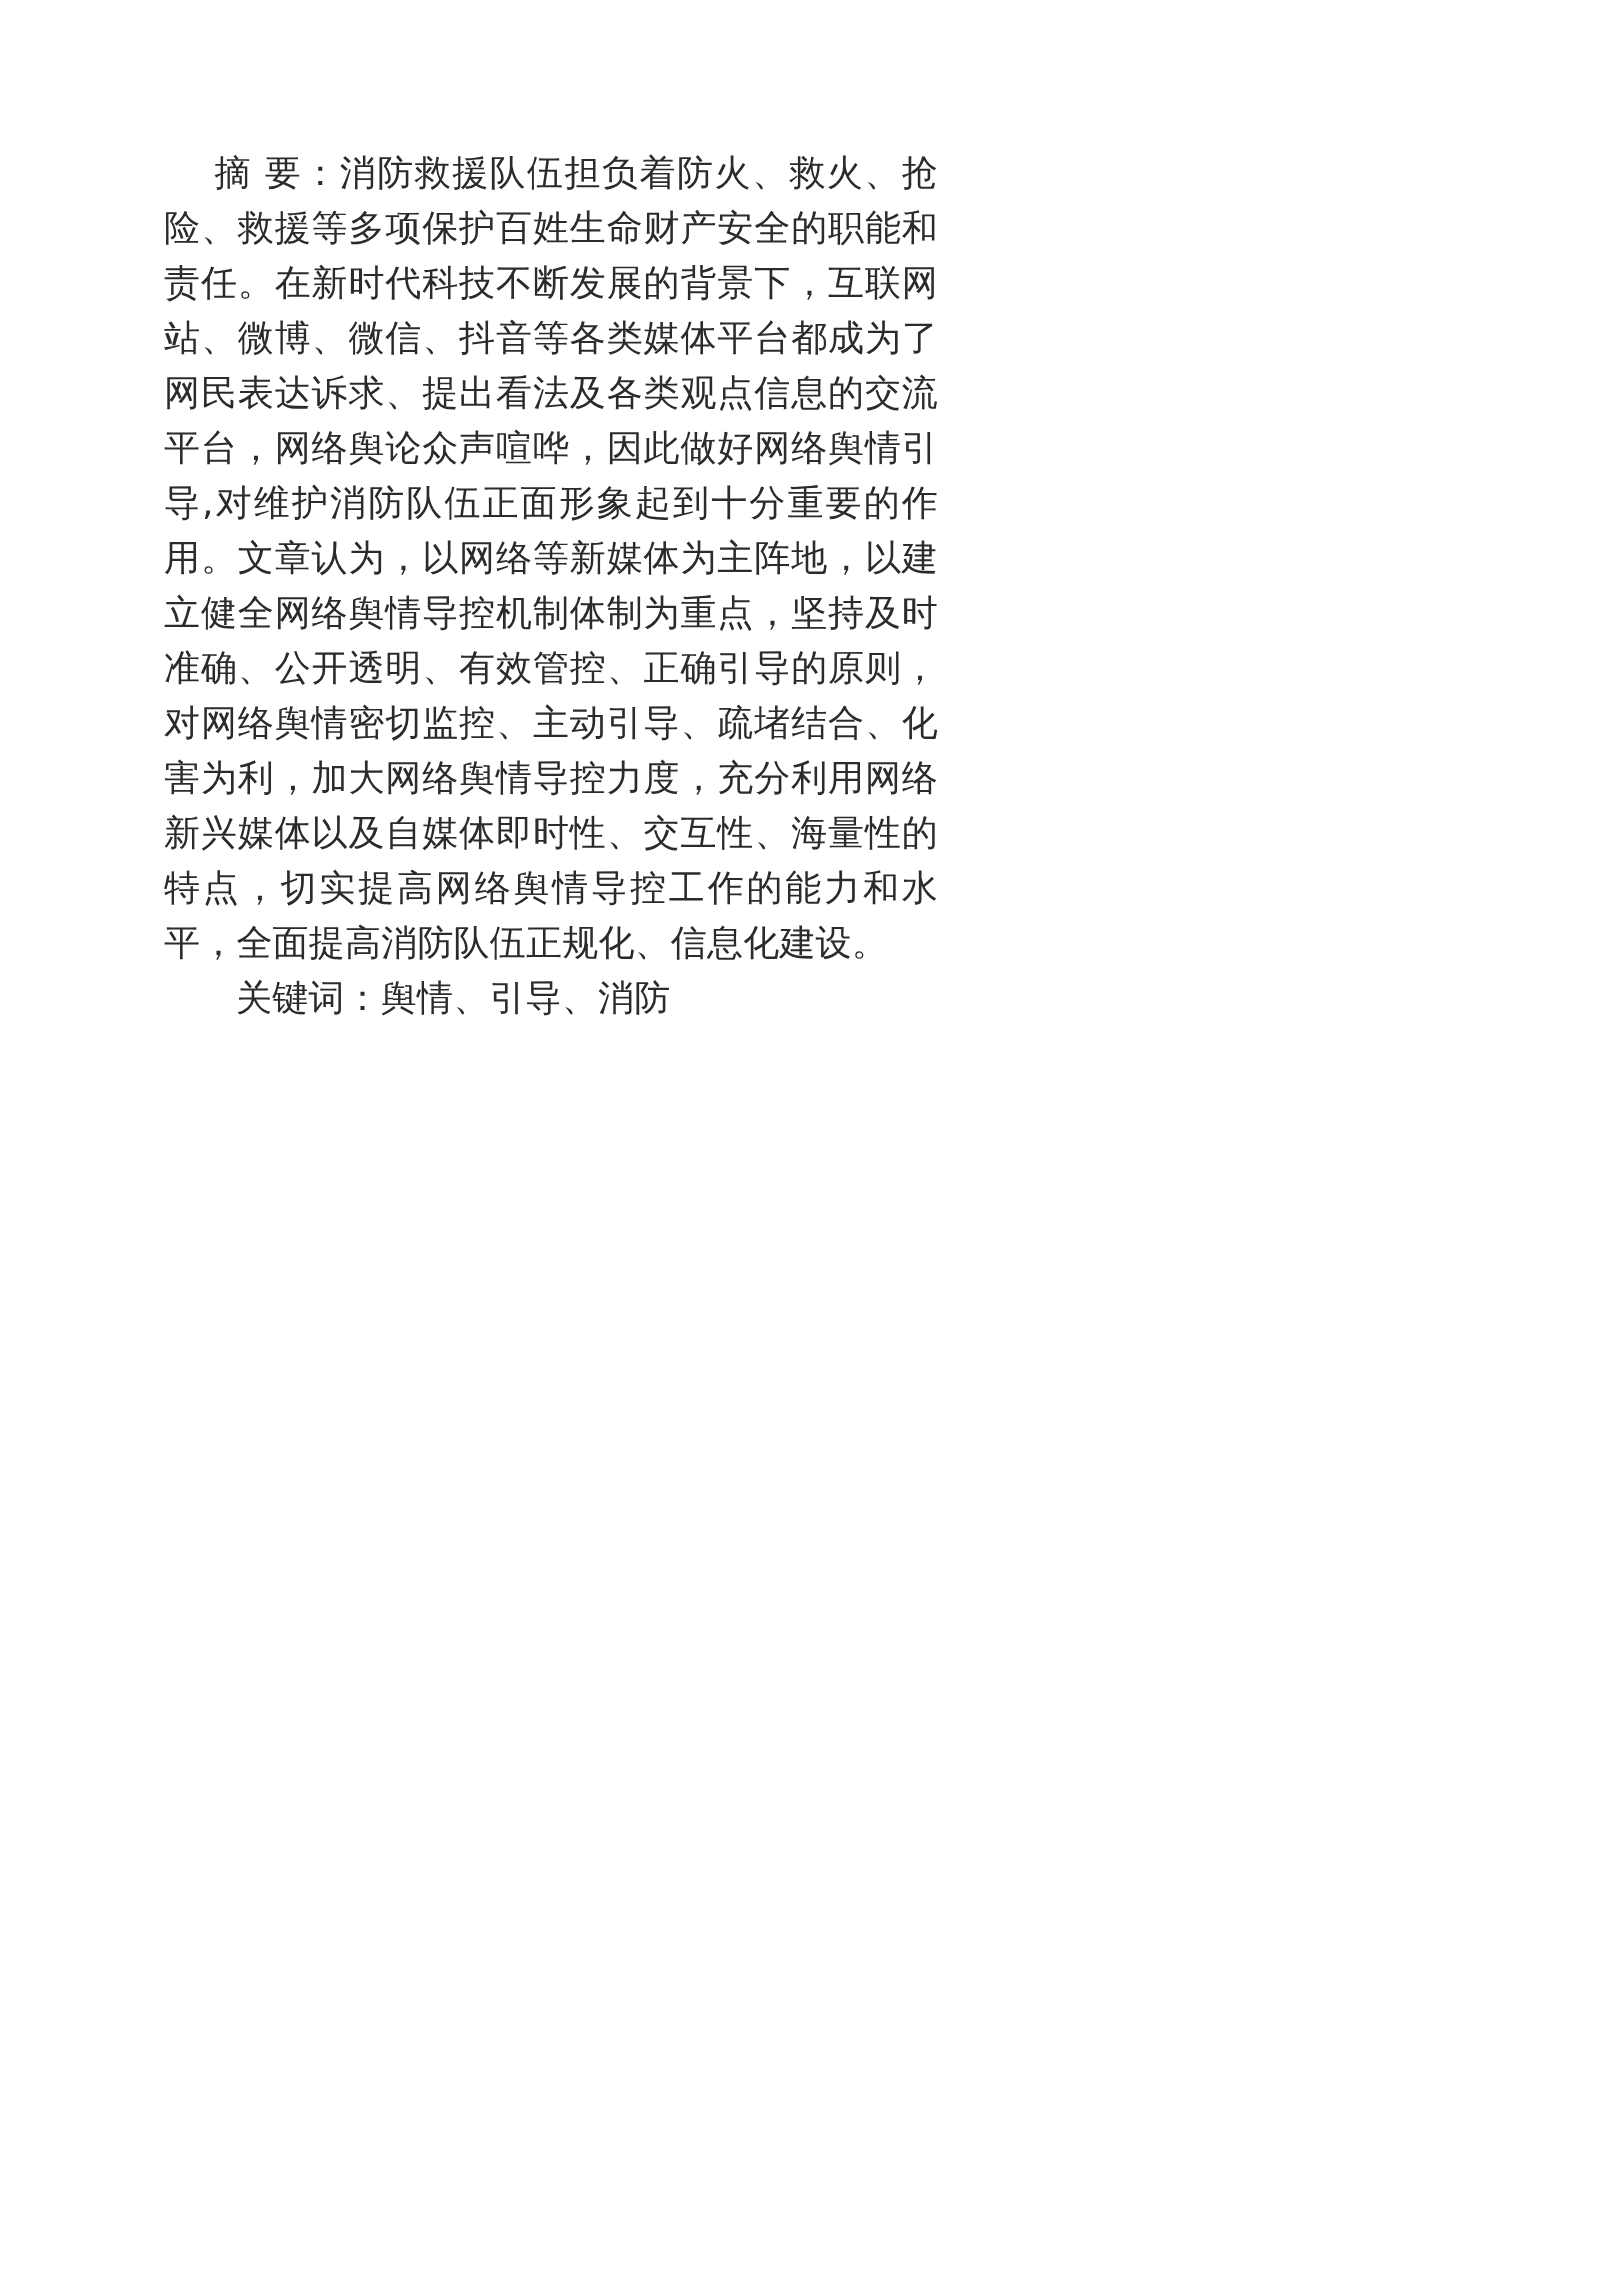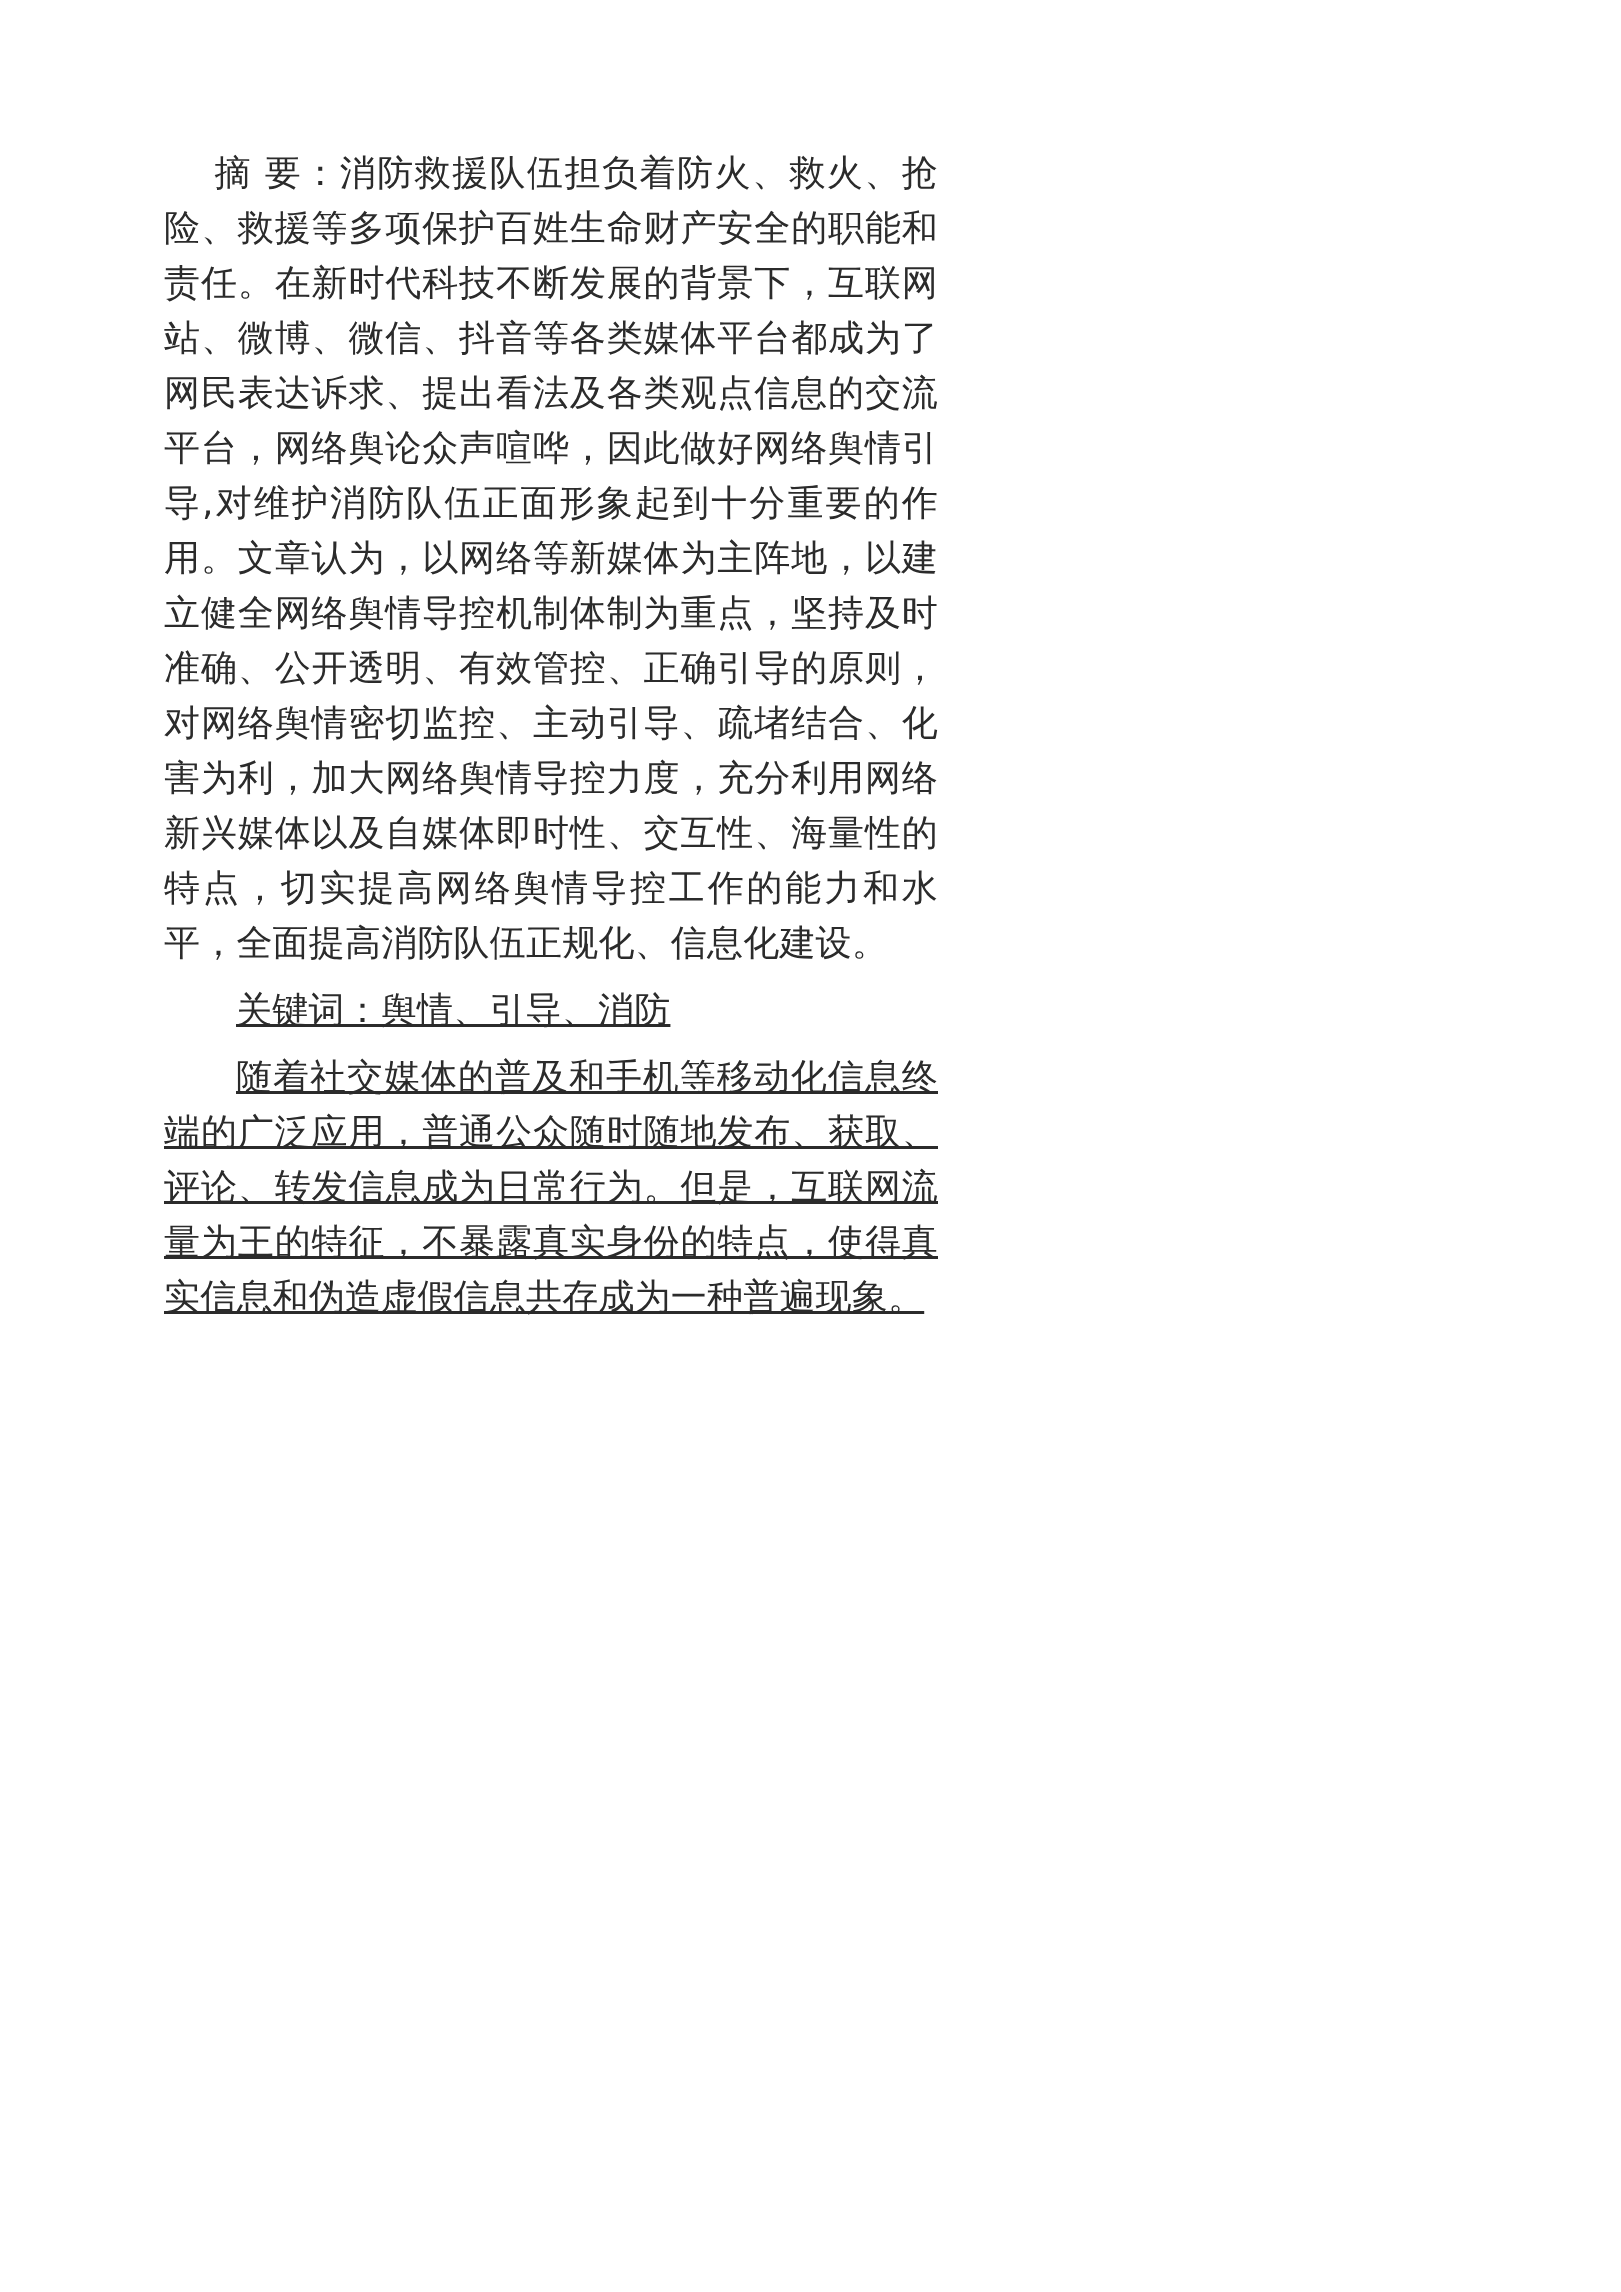--- a/index.html
+++ b/index.html
@@ -36,32 +36,30 @@
     font-weight: 400;
     -webkit-font-smoothing: antialiased;
   }
   .para.indent2 {
     text-indent: 2em;
   }
   .para.indent1 {
     text-indent: 1.4em;
   }
   .para + .para {
-    margin-top: 12px;
-    text-decoration: underline;
+    margin-top: 0;
   }
 </style>
 </head>
 <body>
 
 <div class="page">
   <div class="content">
 
     <p class="para indent1">摘 要：消防救援队伍担负着防火、救火、抢险、救援等多项保护百姓生命财产安全的职能和责任。在新时代科技不断发展的背景下，互联网站、微博、微信、抖音等各类媒体平台都成为了网民表达诉求、提出看法及各类观点信息的交流平台，网络舆论众声喧哗，因此做好网络舆情引导,对维护消防队伍正面形象起到十分重要的作用。文章认为，以网络等新媒体为主阵地，以建立健全网络舆情导控机制体制为重点，坚持及时准确、公开透明、有效管控、正确引导的原则，对网络舆情密切监控、主动引导、疏堵结合、化害为利，加大网络舆情导控力度，充分利用网络新兴媒体以及自媒体即时性、交互性、海量性的特点，切实提高网络舆情导控工作的能力和水平，全面提高消防队伍正规化、信息化建设。</p>
 
     <p class="para indent2">关键词：舆情、引导、消防</p>
 
-    <p class="para indent2">随着社交媒体的普及和手机等移动化信息终端的广泛应用，普通公众随时随地发布、获取、评论、转发信息成为日常行为。但是，互联网流量为王的特征，不暴露真实身份的特点，使得真实信息和伪造虚假信息共存成为一种普遍现象。</p>
 
 
   </div>
 </div>
 
 
 </body></html>

